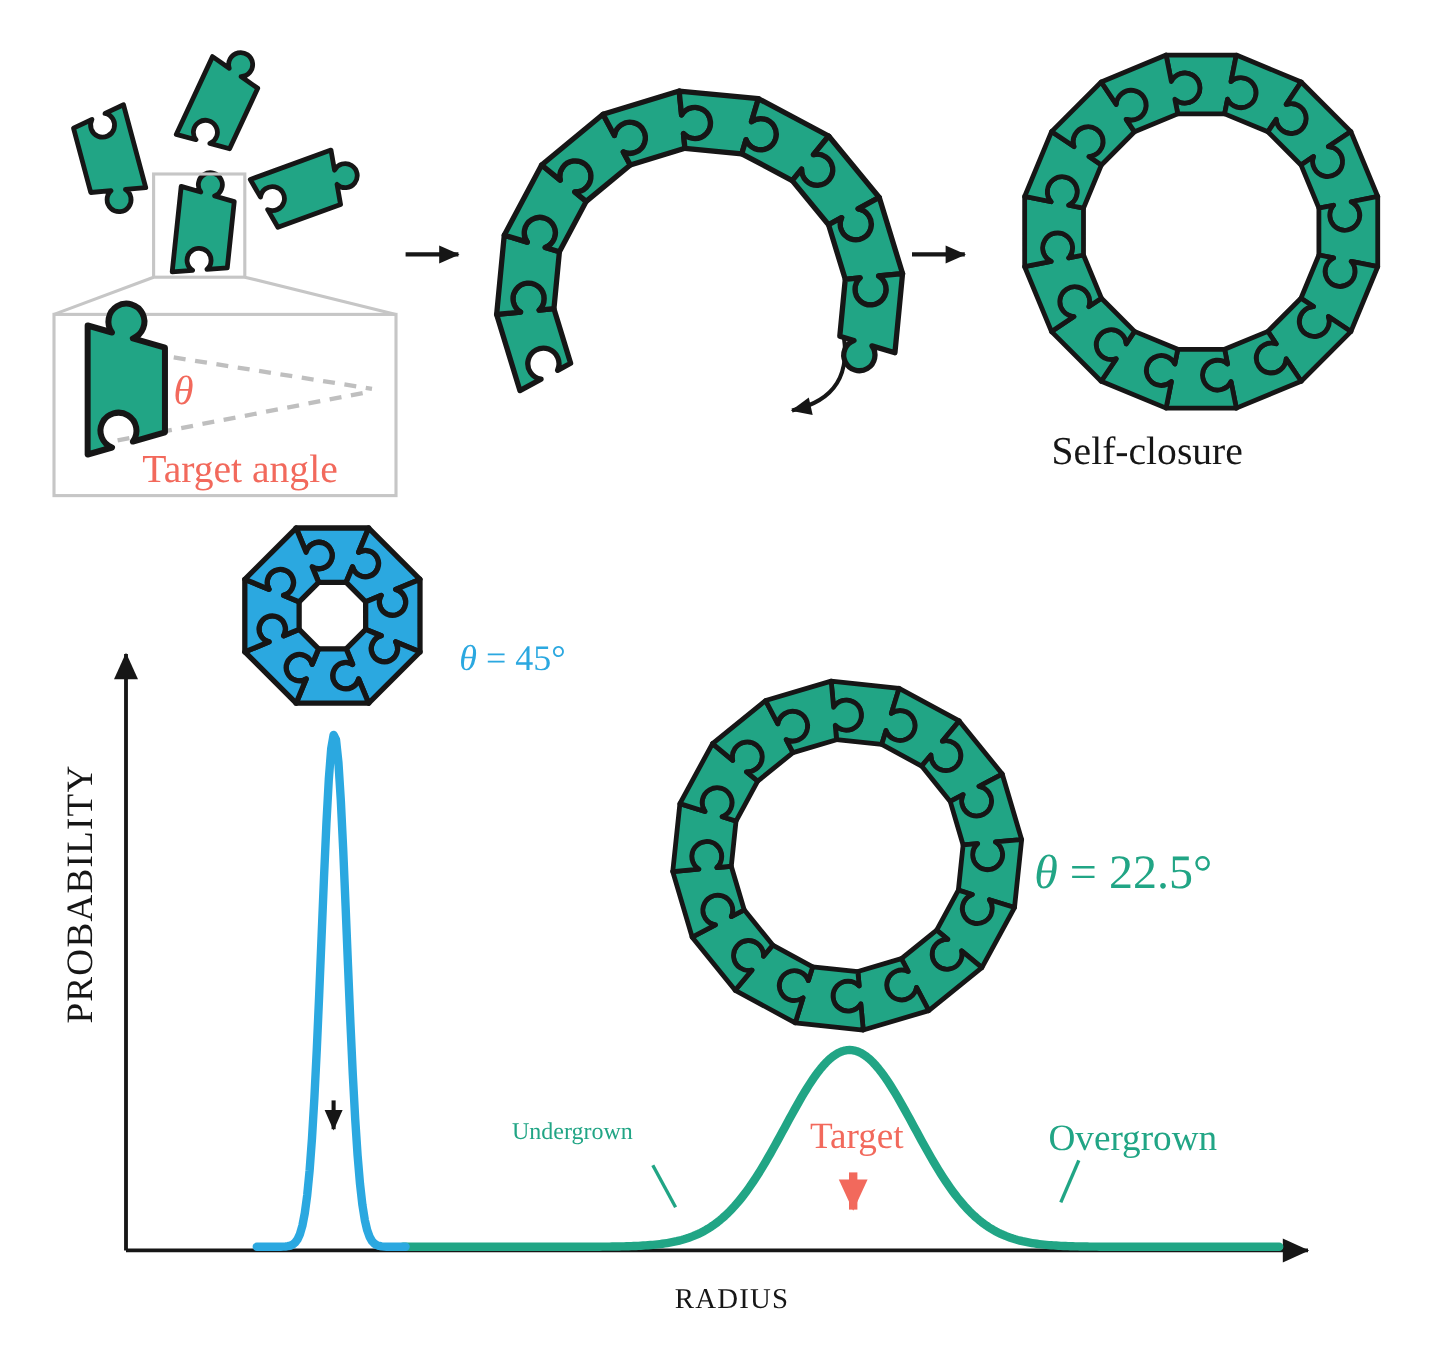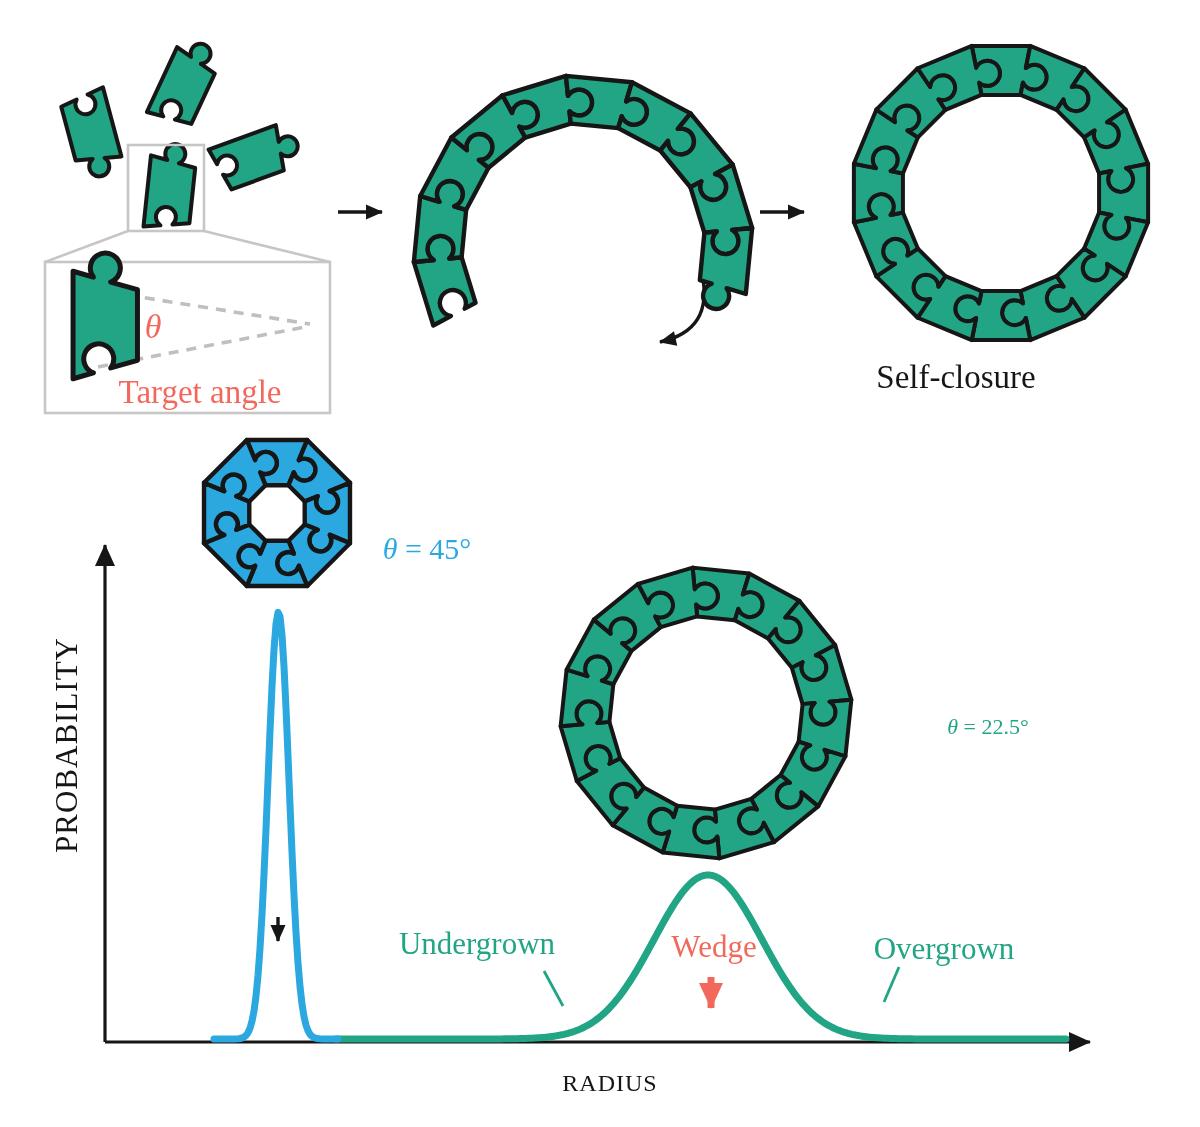--- a/index.html
+++ b/index.html
@@ -8,24 +8,24 @@
           font-family:"Liberation Serif","DejaVu Serif",serif;}
   #art{position:absolute;left:0;top:0;width:1200px;height:1127px;}
   .lab{position:absolute;transform:translate(-50%,-50%);white-space:nowrap;line-height:1;
        font-family:"Liberation Serif","DejaVu Serif",serif;color:#161616;}
   .rot{transform:translate(-50%,-50%) rotate(-90deg);}
   .it{font-style:italic;}
   .l-theta-inset{left:153px;top:327px;font-size:34px;}
   .l-wedge{left:200px;top:392px;font-size:33px;}
   .l-self{left:956px;top:377px;font-size:33px;}
   .l-t45{left:427px;top:501px;font-size:30px;margin-top:48px;}
-  .l-t225{left:988px;top:727px;font-size:22px;}
+  .l-t225{left:936px;top:727px;font-size:40px;}
   .l-prob{left:66px;top:745px;font-size:31px;letter-spacing:1px;}
   .l-rad{left:610px;top:1083px;font-size:24px;letter-spacing:1px;}
-  .l-under{left:477px;top:943px;font-size:31px;}
+  .l-under{left:477px;top:943px;font-size:20px;}
   .l-target{left:714px;top:946px;font-size:31px;}
   .l-over{left:944px;top:948px;font-size:31px;}
 </style>
 </head>
 <body>
 
 <div class="canvas">
   <svg id="art" viewBox="0 0 1200 1127">
       <defs>
         <marker id="ah-big" markerUnits="userSpaceOnUse" markerWidth="25" markerHeight="22" refX="22" refY="11" orient="auto">
@@ -137,15 +137,15 @@
   <div class="lab l-self">Self-closure</div>
 
   <div class="lab l-t45" style="color: rgb(43, 168, 224);"><span class="it">θ</span><span> = 45°</span></div>
 
   <div class="lab l-t225" style="color: rgb(33, 165, 133);"><span class="it">θ</span><span> = 22.5°</span></div>
 
   <div class="lab l-prob rot">PROBABILITY</div>
   <div class="lab l-rad">RADIUS</div>
 
   <div class="lab l-under" style="color: rgb(33, 165, 133);">Undergrown</div>
-  <div class="lab l-target" style="color: rgb(242, 105, 92);">Wedge</div>
+  <div class="lab l-target" style="color: rgb(242, 105, 92);">Target</div>
   <div class="lab l-over" style="color: rgb(33, 165, 133);">Overgrown</div>
 </div>
 
 </body></html>

